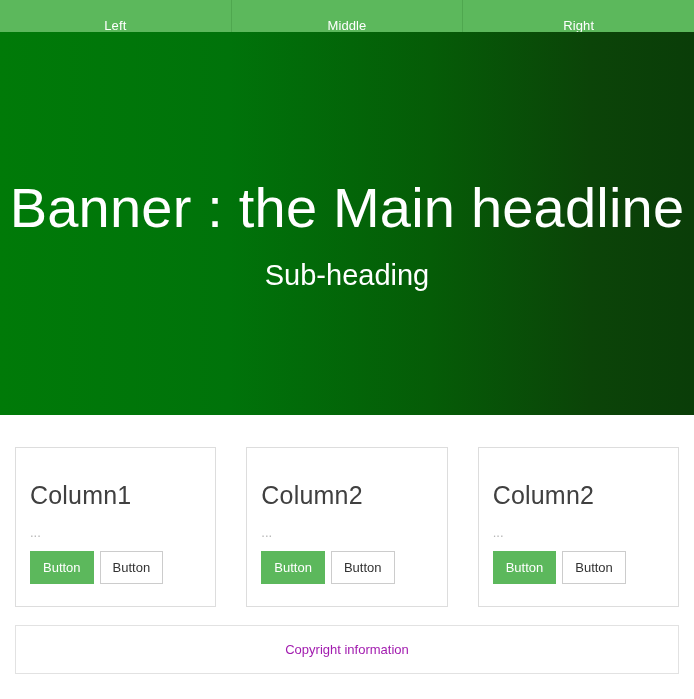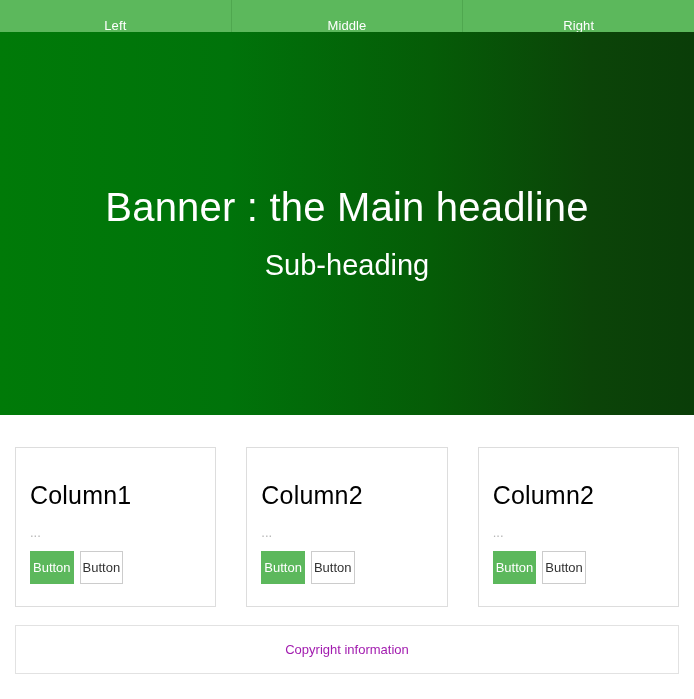--- a/index.html
+++ b/index.html
@@ -60,24 +60,24 @@
   }
   .banner-inner {
     position: absolute;
     left: 0;
     right: 0;
     top: 140px;
     text-align: center;
   }
   .banner-title {
     color: #ffffff;
-    font-size: 40px;
+    font-size: 56px;
     font-weight: 300;
     line-height: 1.15;
-    margin: 12px;
+    margin: 4px;
     letter-spacing: .2px;
   }
   .banner-sub {
     color: #ffffff;
     font-size: 29px;
     font-weight: 300;
     line-height: 1.2;
     margin: 18px 0 0 0;
   }
 
@@ -94,39 +94,39 @@
     box-sizing: border-box;
     border: 1px solid #dddddd;
     background: #ffffff;
     padding: 34px 14px 20px 14px;
     min-height: 160px;
   }
   .card-title {
     margin: 0;
     font-size: 25px;
     font-weight: 400;
-    color: #000000;
+    color: #404040;
     line-height: 1.1;
     letter-spacing: .2px;
   }
   .card-text {
     margin: 16px 0 12px 0;
     font-size: 13px;
     color: #b6b6b6;
     line-height: 1;
   }
   .card-actions {
     display: flex;
     gap: 6px;
   }
   .btn {
     font-family: "Liberation Sans", sans-serif;
     font-size: 13px;
     line-height: 1;
-    padding: 9px 2px;
+    padding: 9px 12px;
     box-sizing: border-box;
     cursor: pointer;
     border-radius: 0;
   }
   .btn-primary {
     background: #5cb85c;
     border: 1px solid #5cb85c;
     color: #ffffff;
   }
   .btn-default {

